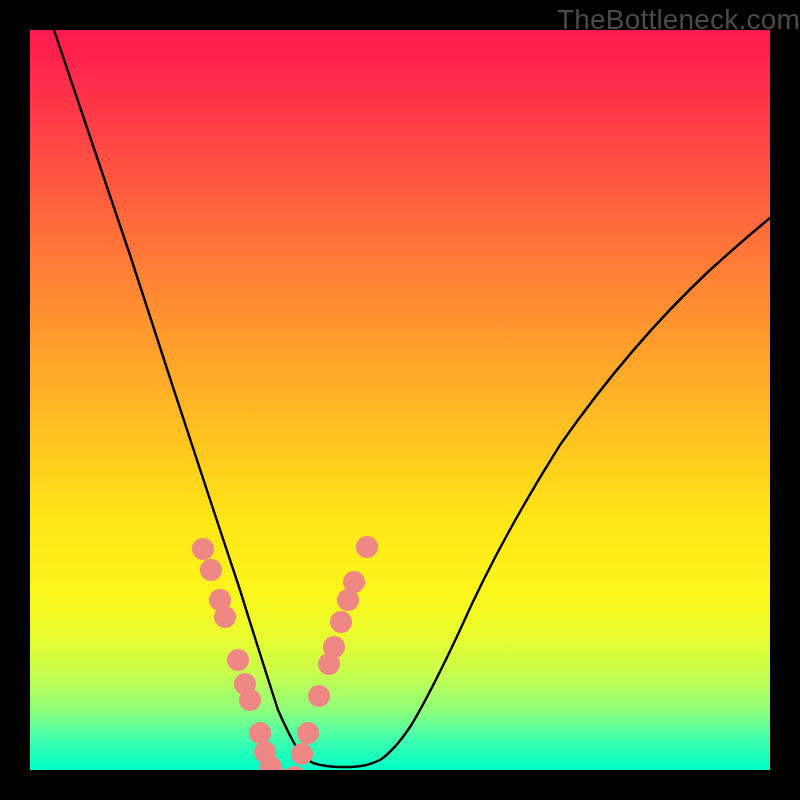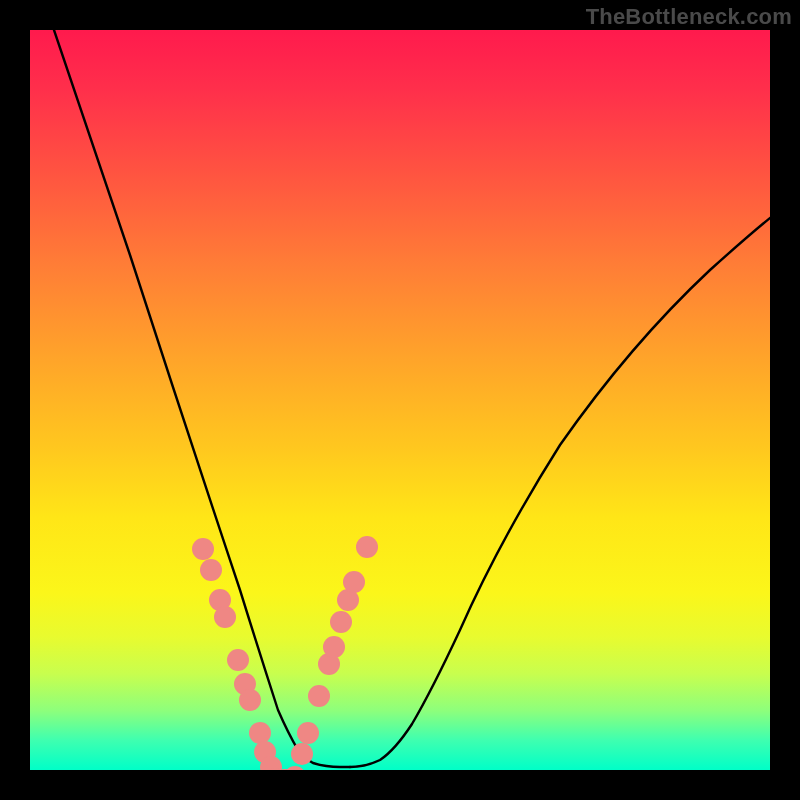--- a/index.html
+++ b/index.html
@@ -46,24 +46,24 @@
       #e8fb2f 82%,
       #c8fe4e 87%,
       #8dff7c 92%,
       #3effb0 96%,
       #00ffc8 100%
     );
   }
   .watermark {
     position: absolute;
     top: 4px;
-    right: 8px;
+    right: 0;
     color: #4a4a4a;
-    font-size: 22px;
-    font-weight: 700;
+    font-size: 28px;
+    font-weight: 400;
     letter-spacing: 0.2px;
     user-select: none;
   }
   svg.curve {
     position: absolute;
     left: 0;
     top: 0;
     width: 740px;
     height: 740px;
   }

